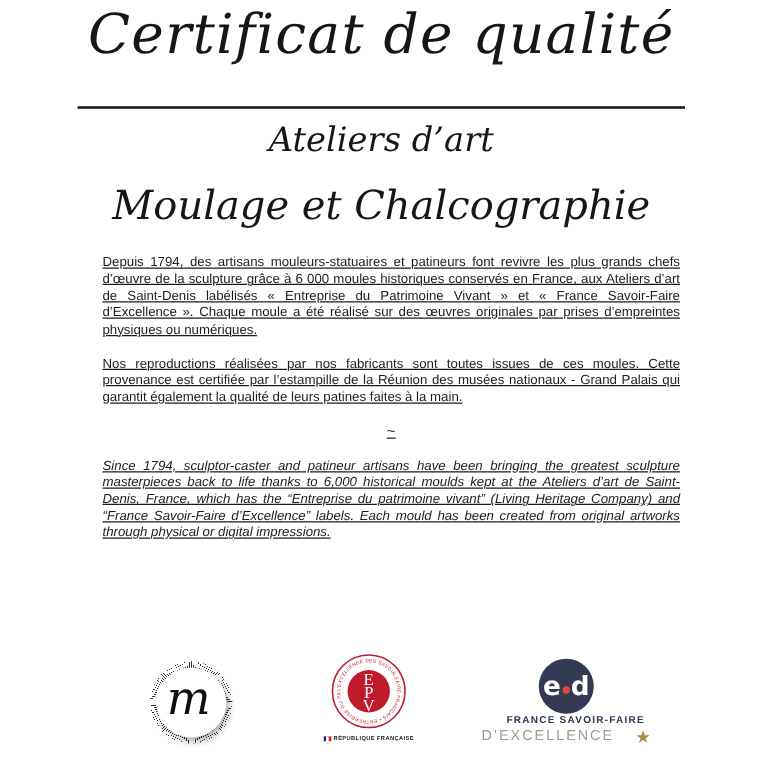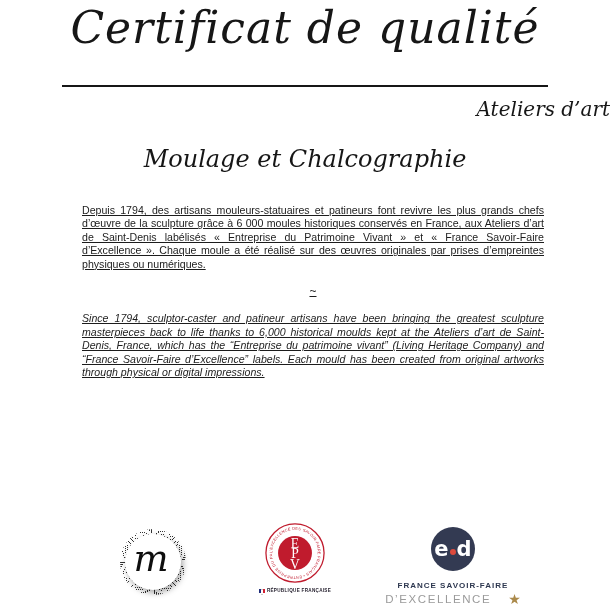--- a/index.html
+++ b/index.html
@@ -5,22 +5,22 @@
   html,body { margin:0; padding:0; background:#ffffff; }
   .page {
     position:relative; width:610px; height:610px; background:#ffffff;
     font-family:"Liberation Sans", sans-serif; color:#1c1c1c; overflow:hidden;
   }
 
   
   .script { font-family:"DejaVu Serif", serif; font-style:italic; font-weight:400; color:#161616; }
   .title   { position:absolute; top:2px;  left:0; right:0; text-align:center; font-size:44px; letter-spacing:1px; }
   .rule    { position:absolute; top:85px; left:62px; width:486px; height:2px; background:#161616; }
-  .sub1    { position:absolute; top:97px;  left:0; right:0; text-align:right; font-size:20px; }
-  .sub2    { position:absolute; top:145px; left:0; right:0; text-align:center; font-size:24px; }
+  .sub1    { position:absolute; top:97px;  left:0; right:0; text-align:center; font-size:27px; }
+  .sub2    { position:absolute; top:145px; left:0; right:0; text-align:center; font-size:32px; }
 
   
   .textblock { position:absolute; left:82px; top:204px; width:462px;
                font-size:10.6px; line-height:13.4px; text-align:justify;text-decoration:underline; }
   .textblock p { margin:0 0 14px 0; }
   .tilde { text-align:center; font-size:12px; margin:6px 0 14px 0; color:#2a2a2a; }
   .en { font-style:italic; }
 
   
   .m-badge { position:absolute; left:120px; top:529px; width:66px; height:66px; border-radius:50%;
@@ -41,37 +41,38 @@
   .flag span { width:2px; height:4px; display:block; }
   .flag .b { background:#1f2d7b; } .flag .w { background:#ffffff; border-top:0.5px solid #ccc; border-bottom:0.5px solid #ccc; } .flag .r { background:#d21f31; }
 
   
   .fsfe-block { position:absolute; left:390px; top:527px; width:126px; text-align:center; }
   .ed-circle { width:44px; height:44px; border-radius:50%; background:#333a52; margin:0 auto;
                display:flex; align-items:center; justify-content:center; }
   .ed-letter { color:#ffffff; font-weight:bold; font-size:21px; line-height:1;
                font-family:"DejaVu Sans", sans-serif; }
   .ed-dot { width:6px; height:6px; border-radius:50%; background:#dd4a3c; margin:6px 1px 0 1px; }
-  .fsfe-line1 { margin-top:10px; font-size:8px; font-weight:bold; letter-spacing:1px; color:#2e3850; white-space:nowrap; }
+  .fsfe-line1 { margin-top:0; font-size:8px; font-weight:bold; letter-spacing:1px; color:#2e3850; white-space:nowrap;text-align:right; }
   .fsfe-line2 { margin-top:1px; font-size:11.5px; letter-spacing:1.6px; color:#9b9b9b;
                 display:flex; align-items:center; justify-content:center; gap:17px; white-space:nowrap; }
   .star { color:#ab8a4b; font-size:14px; letter-spacing:0; }
 </style>
 </head>
 <body>
 
 <div class="page">
 
   <div class="script title">Certificat de qualité</div>
   <div class="rule"></div>
   <div class="script sub1">Ateliers d’art</div>
   <div class="script sub2">Moulage et Chalcographie</div>
 
   <div class="textblock">
     <p>Depuis 1794, des artisans mouleurs-statuaires et patineurs font revivre les plus grands chefs d’œuvre de la sculpture grâce à 6 000 moules historiques conservés en France, aux Ateliers d’art de Saint-Denis labélisés « Entreprise du Patrimoine Vivant » et « France Savoir-Faire d’Excellence ». Chaque moule a été réalisé sur des œuvres originales par prises d’empreintes physiques ou numériques.</p>
+    <p>Nos reproductions réalisées par nos fabricants sont toutes issues de ces moules. Cette provenance est certifiée par l’estampille de la Réunion des musées nationaux - Grand Palais qui garantit également la qualité de leurs patines faites à la main.</p>
     <div class="tilde">~</div>
     <p class="en">Since 1794, sculptor-caster and patineur artisans have been bringing the greatest sculpture masterpieces back to life thanks to 6,000 historical moulds kept at the Ateliers d’art de Saint-Denis, France, which has the “Entreprise du patrimoine vivant” (Living Heritage Company) and “France Savoir-Faire d’Excellence” labels. Each mould has been created from original artworks through physical or digital impressions.</p>
   </div>
 
   <div class="m-badge">
     <span class="m-letter">m</span>
   </div>
 
   <div class="epv-block">
     <svg class="epv-svg" width="62" height="62" viewBox="0 0 64 64">

